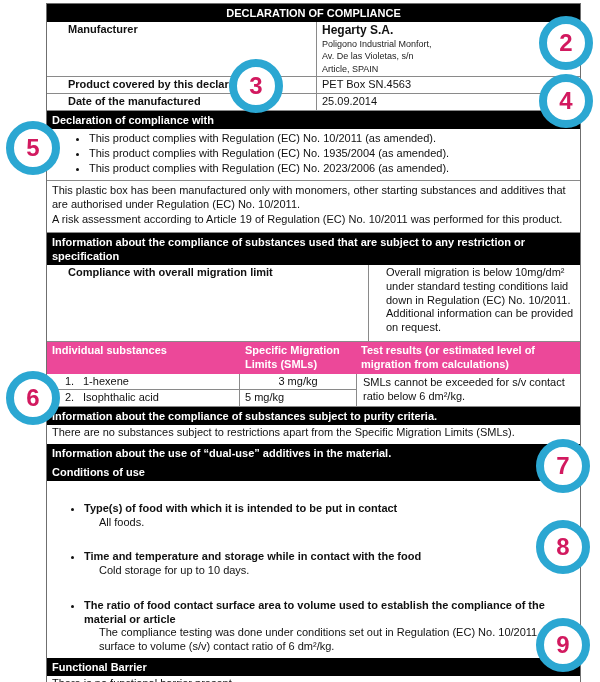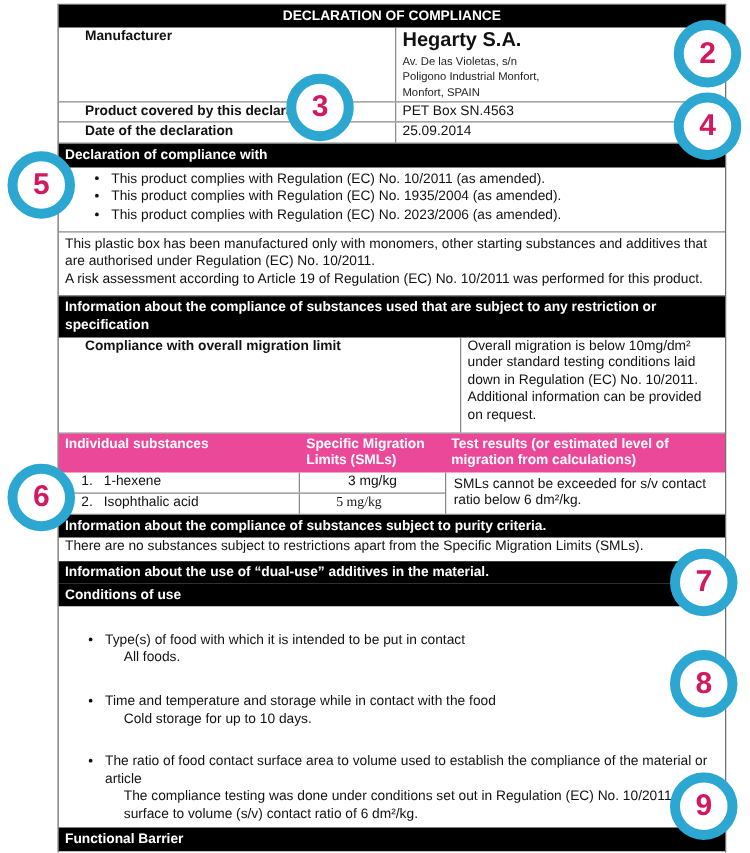--- a/index.html
+++ b/index.html
@@ -16,79 +16,79 @@
     padding:2px 5px;font-size:11px;line-height:1.3;
   }
   .bar.center{text-align:center;}
   .row{display:flex;border-bottom:1px solid #8a8a8a;}
   .row:last-child{border-bottom:none;}
   .cell{padding:1px 5px;box-sizing:border-box;}
   .c-left{width:254px;flex:none;border-right:1px solid #8a8a8a;}
   .c-right{flex:1;}
   .lbl{font-weight:bold;margin-left:16px;}
   .mfr-row{min-height:54px;}
-  .mfr-name{font-weight:bold;font-size:16px;}
+  .mfr-name{font-weight:bold;font-size:12px;}
   .addr{font-size:9px;line-height:1.35;color:#222;}
   .bullets{margin:3px 0 5px;padding-left:42px;}
   .bullets li{margin:1px 0;}
   .statement{padding:2px 5px 4px;border-bottom:1px solid #8a8a8a;}
   .statement div{margin:1px 0;}
   .om-left{width:306px;flex:none;border-right:1px solid #8a8a8a;}
-  .om-row{min-height:76px;border-bottom:1px solid #8a8a8a;}
+  .om-row{min-height:76px;border-bottom:1px solid #8a8a8a;gap:12px;}
   .sub-hdr{display:flex;background:#ec4899;color:#fff;font-weight:bold;}
   .sub-hdr .cell{padding:2px 5px;}
   .s-c1{width:193px;flex:none;}
   .s-c2{width:116px;flex:none;}
   .s-c3{flex:1;}
   .sub-hdr .s-c1{border-right:1px solid #fff0;}
   .sub-body{display:flex;border-bottom:1px solid #8a8a8a;}
   .sub-leftgrid{width:309px;flex:none;border-right:1px solid #8a8a8a;}
   .sub-row{display:flex;border-bottom:1px solid #8a8a8a;}
-  .sub-row:last-child{border-bottom:none;gap:24px;}
+  .sub-row:last-child{border-bottom:none;}
   .sub-row .s-c1{border-right:1px solid #8a8a8a;padding:1px 5px 1px 18px;box-sizing:border-box;display:flex;}
   .sub-row .num{width:18px;flex:none;}
   .sub-row .s-c2{padding:1px 5px;box-sizing:border-box;}
   .sub-note{flex:1;display:flex;align-items:center;padding:1px 6px;}
   .textline{padding:1px 5px;}
   .textblock{padding:1px 5px 3px;}
   .cond-list{margin:3px 0 4px;padding-left:37px;}
   .cond-list li{margin:1px 0 3px;}
-  .cond-h{font-weight:normal;margin-top:21px;}
+  .cond-h{font-weight:bold;margin-top:21px;}
   .cond-a{margin-left:15px;}
   .callout{
     position:absolute;width:38px;height:38px;border:8px solid #2BA7D2;
     border-radius:50%;background:#fff;display:flex;align-items:center;
     justify-content:center;font-weight:bold;font-size:24px;color:#D2195F;
     z-index:10;box-sizing:content-box;
   }
 </style>
 </head>
 <body>
 
 <div class="doc">
 
   <div class="bar center">DECLARATION OF COMPLIANCE</div>
 
   <div class="row mfr-row">
     <div class="cell c-left lbl">Manufacturer</div>
     <div class="cell c-right">
       <div class="mfr-name">Hegarty S.A.</div>
+      <div class="addr">Poligono Industrial Monfort,</div>
       <div class="addr">Av. De las Violetas, s/n</div>
-      <div class="addr">Poligono Industrial Monfort,</div>
-      <div class="addr">Monfort, SPAIN</div>
+      <div class="addr">Article, SPAIN</div>
     </div>
   </div>
 
   <div class="row">
     <div class="cell c-left lbl">Product covered by this declaration</div>
     <div class="cell c-right">PET Box SN.4563</div>
   </div>
 
   <div class="row">
-    <div class="cell c-left lbl">Date of the declaration</div>
+    <div class="cell c-left lbl">Date of the manufactured</div>
     <div class="cell c-right">25.09.2014</div>
   </div>
 
   <div class="bar">Declaration of compliance with</div>
 
   <div style="border-bottom:1px solid #8a8a8a;">
     <ul class="bullets">
       <li>This product complies with Regulation (EC) No. 10/2011 (as amended).</li>
       <li>This product complies with Regulation (EC) No. 1935/2004 (as amended).</li>
       <li>This product complies with Regulation (EC) No. 2023/2006 (as amended).</li>
@@ -120,21 +120,21 @@
           <span class="num">1.</span>
           <span>1-hexene</span>
         </div>
         <div class="s-c2 cell" style="flex:1;text-align:center;">3 mg/kg</div>
       </div>
       <div class="sub-row">
         <div class="s-c1" style="width:193px;flex:none;">
           <span class="num">2.</span>
           <span>Isophthalic acid</span>
         </div>
-        <div class="s-c2 cell" style="flex:1;font-family:Liberation Serif, serif;">5 mg/kg</div>
+        <div class="s-c2 cell" style="flex:1;">5 mg/kg</div>
       </div>
     </div>
     <div class="sub-note">SMLs cannot be exceeded for s/v contact ratio below 6 dm²/kg.</div>
   </div>
 
   <div class="bar">Information about the compliance of substances subject to purity criteria.</div>
 
   <div class="textblock" style="border-bottom:1px solid #8a8a8a00;">
     <div>There are no substances subject to restrictions apart from the Specific Migration Limits (SMLs).</div>
   </div>

